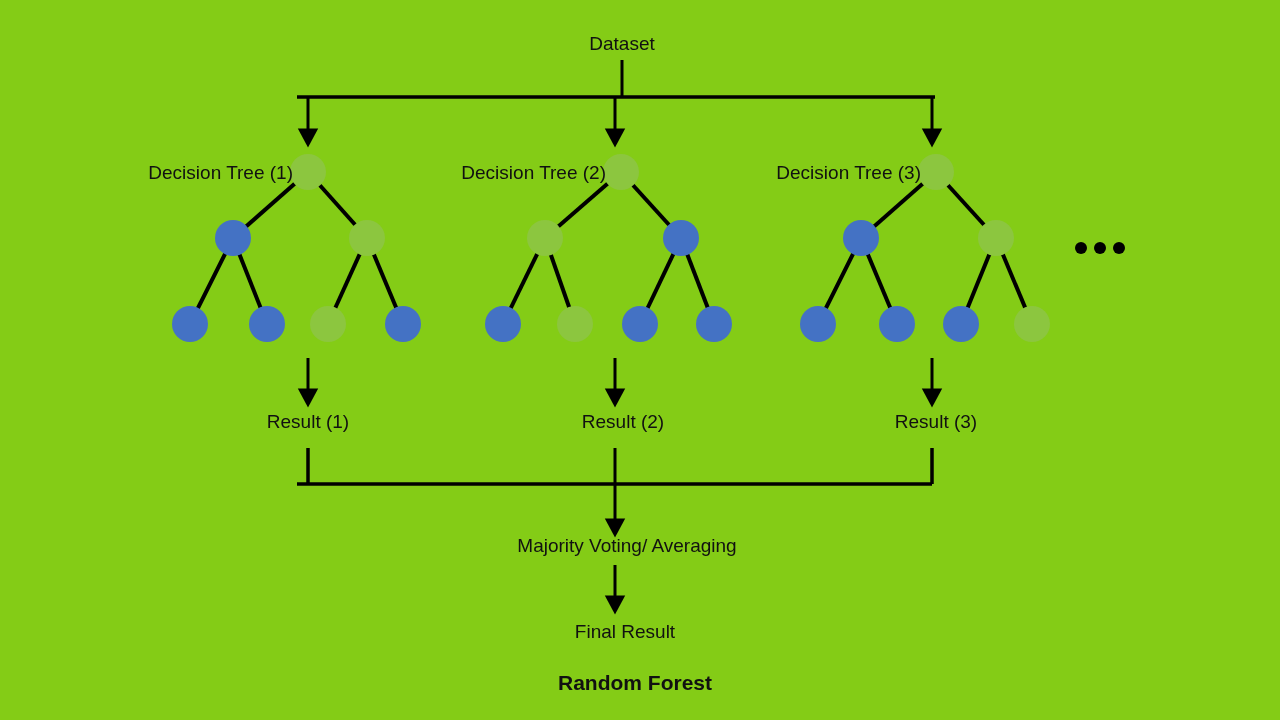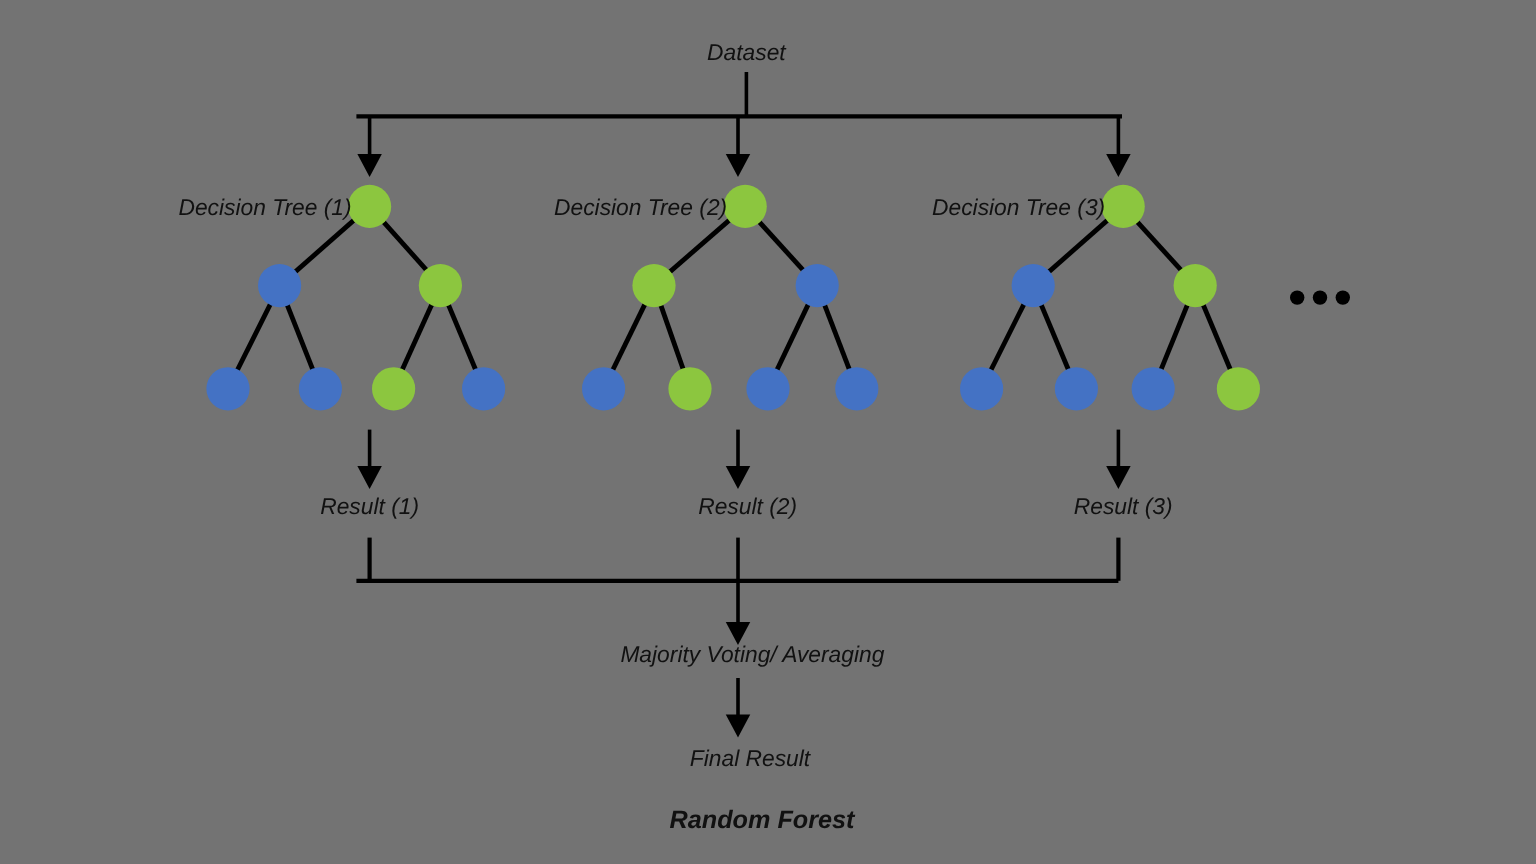--- a/index.html
+++ b/index.html
@@ -12,22 +12,21 @@
     width: 1280px;
     height: 720px;
     overflow: hidden;
     font-family: "Liberation Sans", sans-serif;
     color: #000000;
   }
   #diagram-root {
     position: relative;
     width: 1280px;
     height: 720px;
-    background: #737373;
-    font-style: italic;
+    background: #84cc16;
   }
   svg#forest-svg {
     position: absolute;
     top: 0;
     left: 0;
     width: 1280px;
     height: 720px;
     display: block;
   }
   text {

